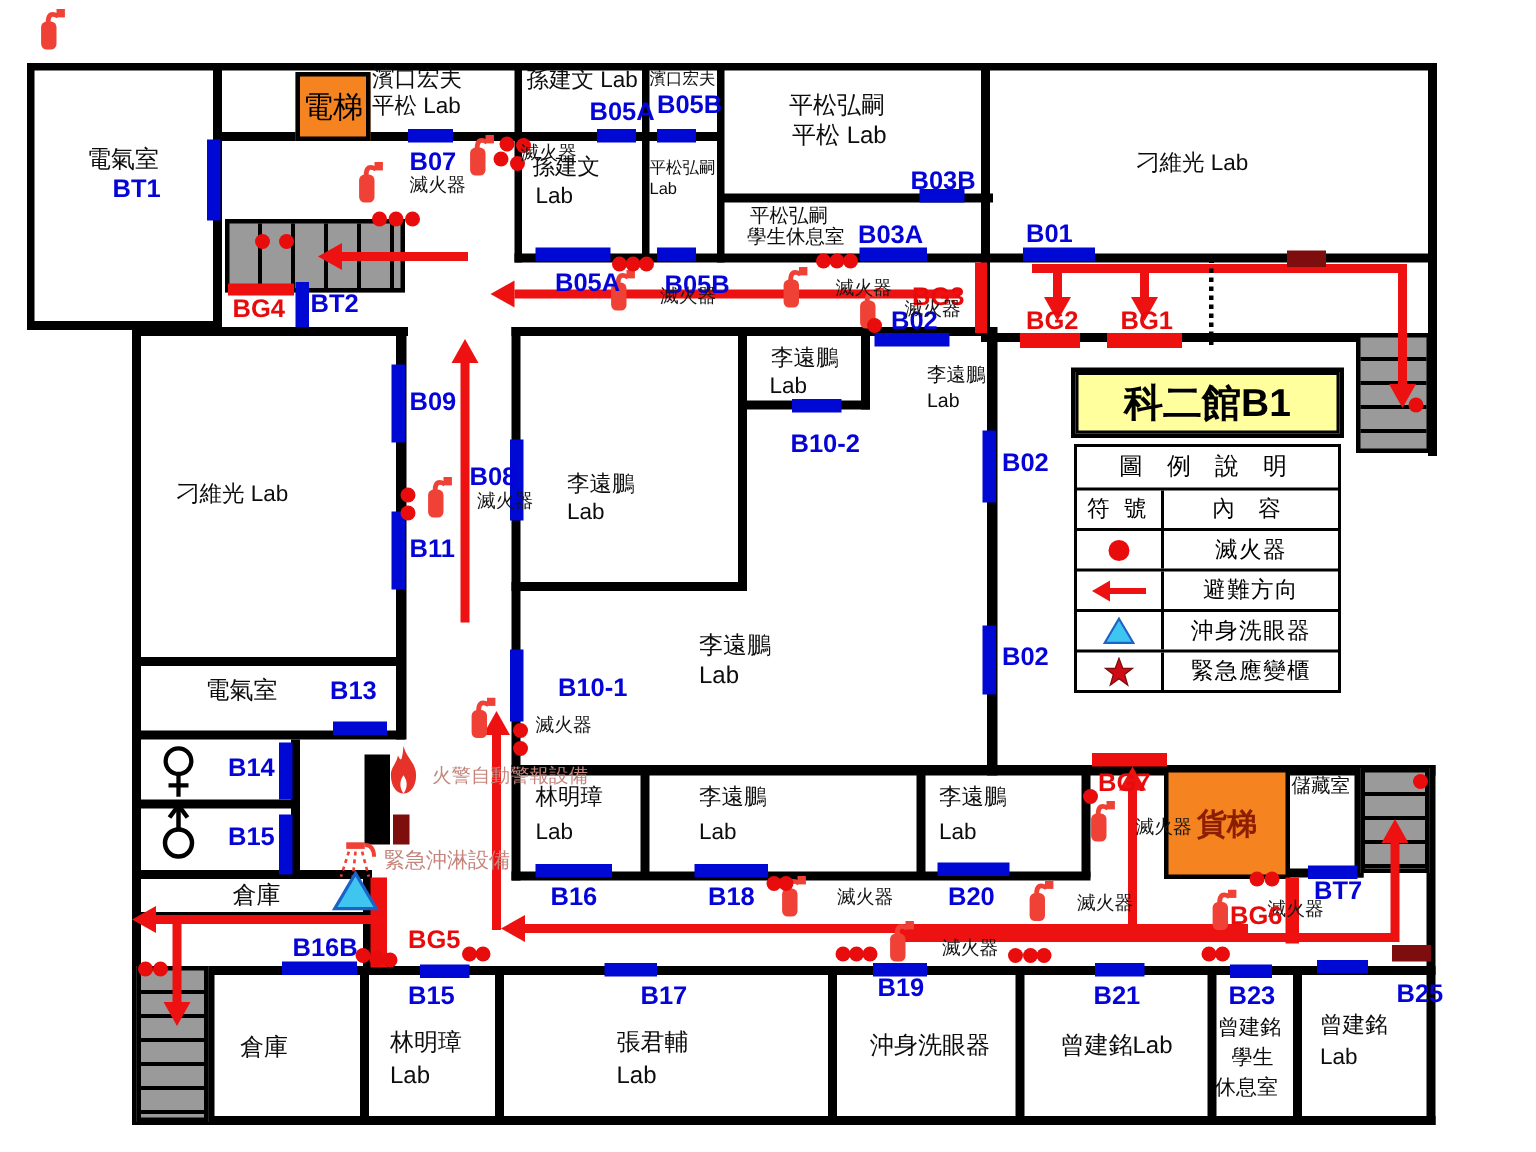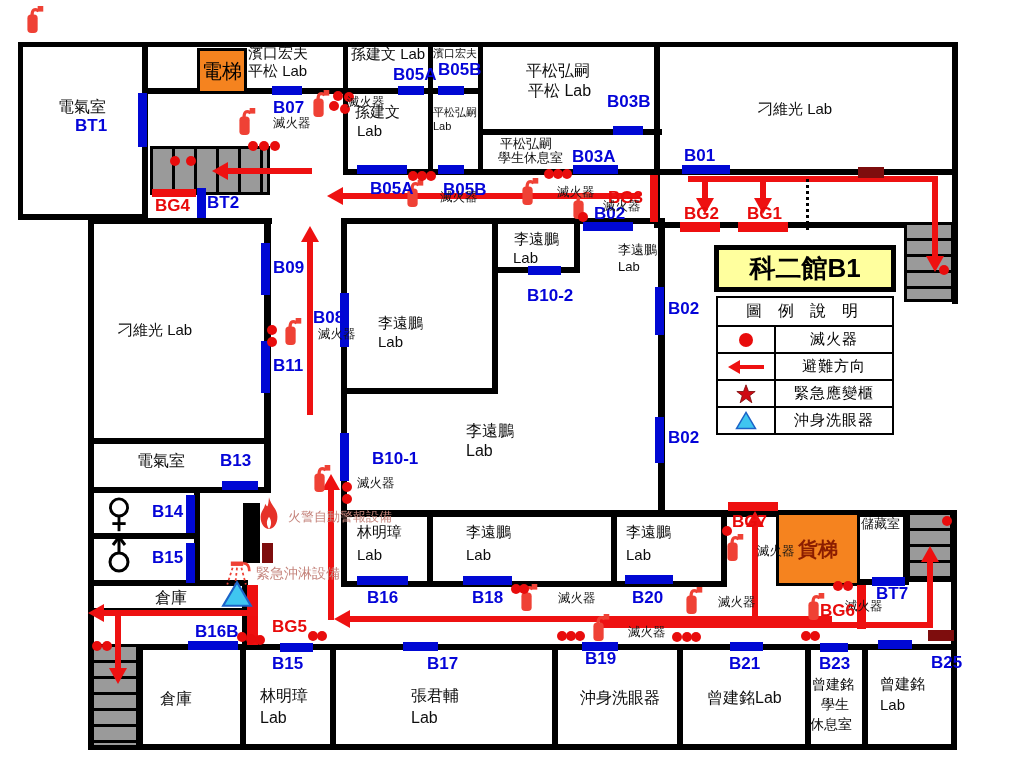--- a/index.html
+++ b/index.html
@@ -325,21 +325,21 @@
 <div class="rname" style="left:351px;top:46px">孫建文 Lab</div>
 <div class="code" style="left:393px;top:66px">B05A</div>
 <div class="rname t11" style="left:433px;top:47px">濱口宏夫</div>
 <div class="code" style="left:438px;top:61px">B05B</div>
 <div class="rname" style="left:355px;top:104px">孫建文</div>
 <div class="rname" style="left:357px;top:123px">Lab</div>
 <div class="rname t11" style="left:433px;top:106px">平松弘嗣</div>
 <div class="rname t11" style="left:433px;top:120px">Lab</div>
 <div class="rname b16" style="left:526px;top:62px">平松弘嗣</div>
 <div class="rname b16" style="left:528px;top:82px">平松 Lab</div>
-<div class="code" style="left:607px;top:93px">B03B</div>
+<div class="code" style="left:607px;top:112px">B03B</div>
 <div class="rname t13" style="left:500px;top:137px">平松弘嗣</div>
 <div class="rname t13" style="left:498px;top:151px">學生休息室</div>
 <div class="code" style="left:572px;top:148px">B03A</div>
 <div class="rname" style="left:758px;top:101px">刁維光 Lab</div>
 <div class="code" style="left:684px;top:147px">B01</div>
 <div class="rname" style="left:118px;top:322px">刁維光 Lab</div>
 <div class="rname" style="left:378px;top:315px">李遠鵬</div>
 <div class="rname" style="left:378px;top:334px">Lab</div>
 <div class="rname" style="left:514px;top:231px">李遠鵬</div>
 <div class="rname" style="left:513px;top:250px">Lab</div>
@@ -417,43 +417,47 @@
 <div class="code rcode" style="left:820px;top:602px">BG6</div>
 <div class="code" style="left:876px;top:585px">BT7</div>
 
 <div class="sign">
   <div class="sign-in">科二館B1</div>
 </div>
 
 <div class="legend">
   <div class="lg-hd">圖 例 說 明</div>
   <div class="lg-row">
+    <div class="lg-sym" style="font-size:15px;letter-spacing:3px">符 號</div>
+    <div class="lg-lbl" style="letter-spacing:6px">內 容</div>
+  </div>
+  <div class="lg-row">
     <div class="lg-sym">
         <div class="lg-dot"></div>
       </div>
     <div class="lg-lbl">滅火器</div>
   </div>
   <div class="lg-row">
     <div class="lg-sym">
         <div class="lg-arr">
           <span class="sh1"></span>
           <span class="hd1"></span>
         </div>
       </div>
     <div class="lg-lbl">避難方向</div>
   </div>
   <div class="lg-row">
     <div class="lg-sym">
+        <svg width="22" height="19" viewBox="0 0 30 26">
+          <use href="#sym-tri"></use>
+        </svg>
+      </div>
+    <div class="lg-lbl">沖身洗眼器</div>
+  </div>
+  <div class="lg-row">
+    <div class="lg-sym">
         <svg width="20" height="20" viewBox="0 0 24 24">
           <use href="#sym-star"></use>
         </svg>
       </div>
     <div class="lg-lbl">緊急應變櫃</div>
   </div>
-  <div class="lg-row">
-    <div class="lg-sym">
-        <svg width="22" height="19" viewBox="0 0 30 26">
-          <use href="#sym-tri"></use>
-        </svg>
-      </div>
-    <div class="lg-lbl">沖身洗眼器</div>
-  </div>
 </div>
 
 </body></html>

